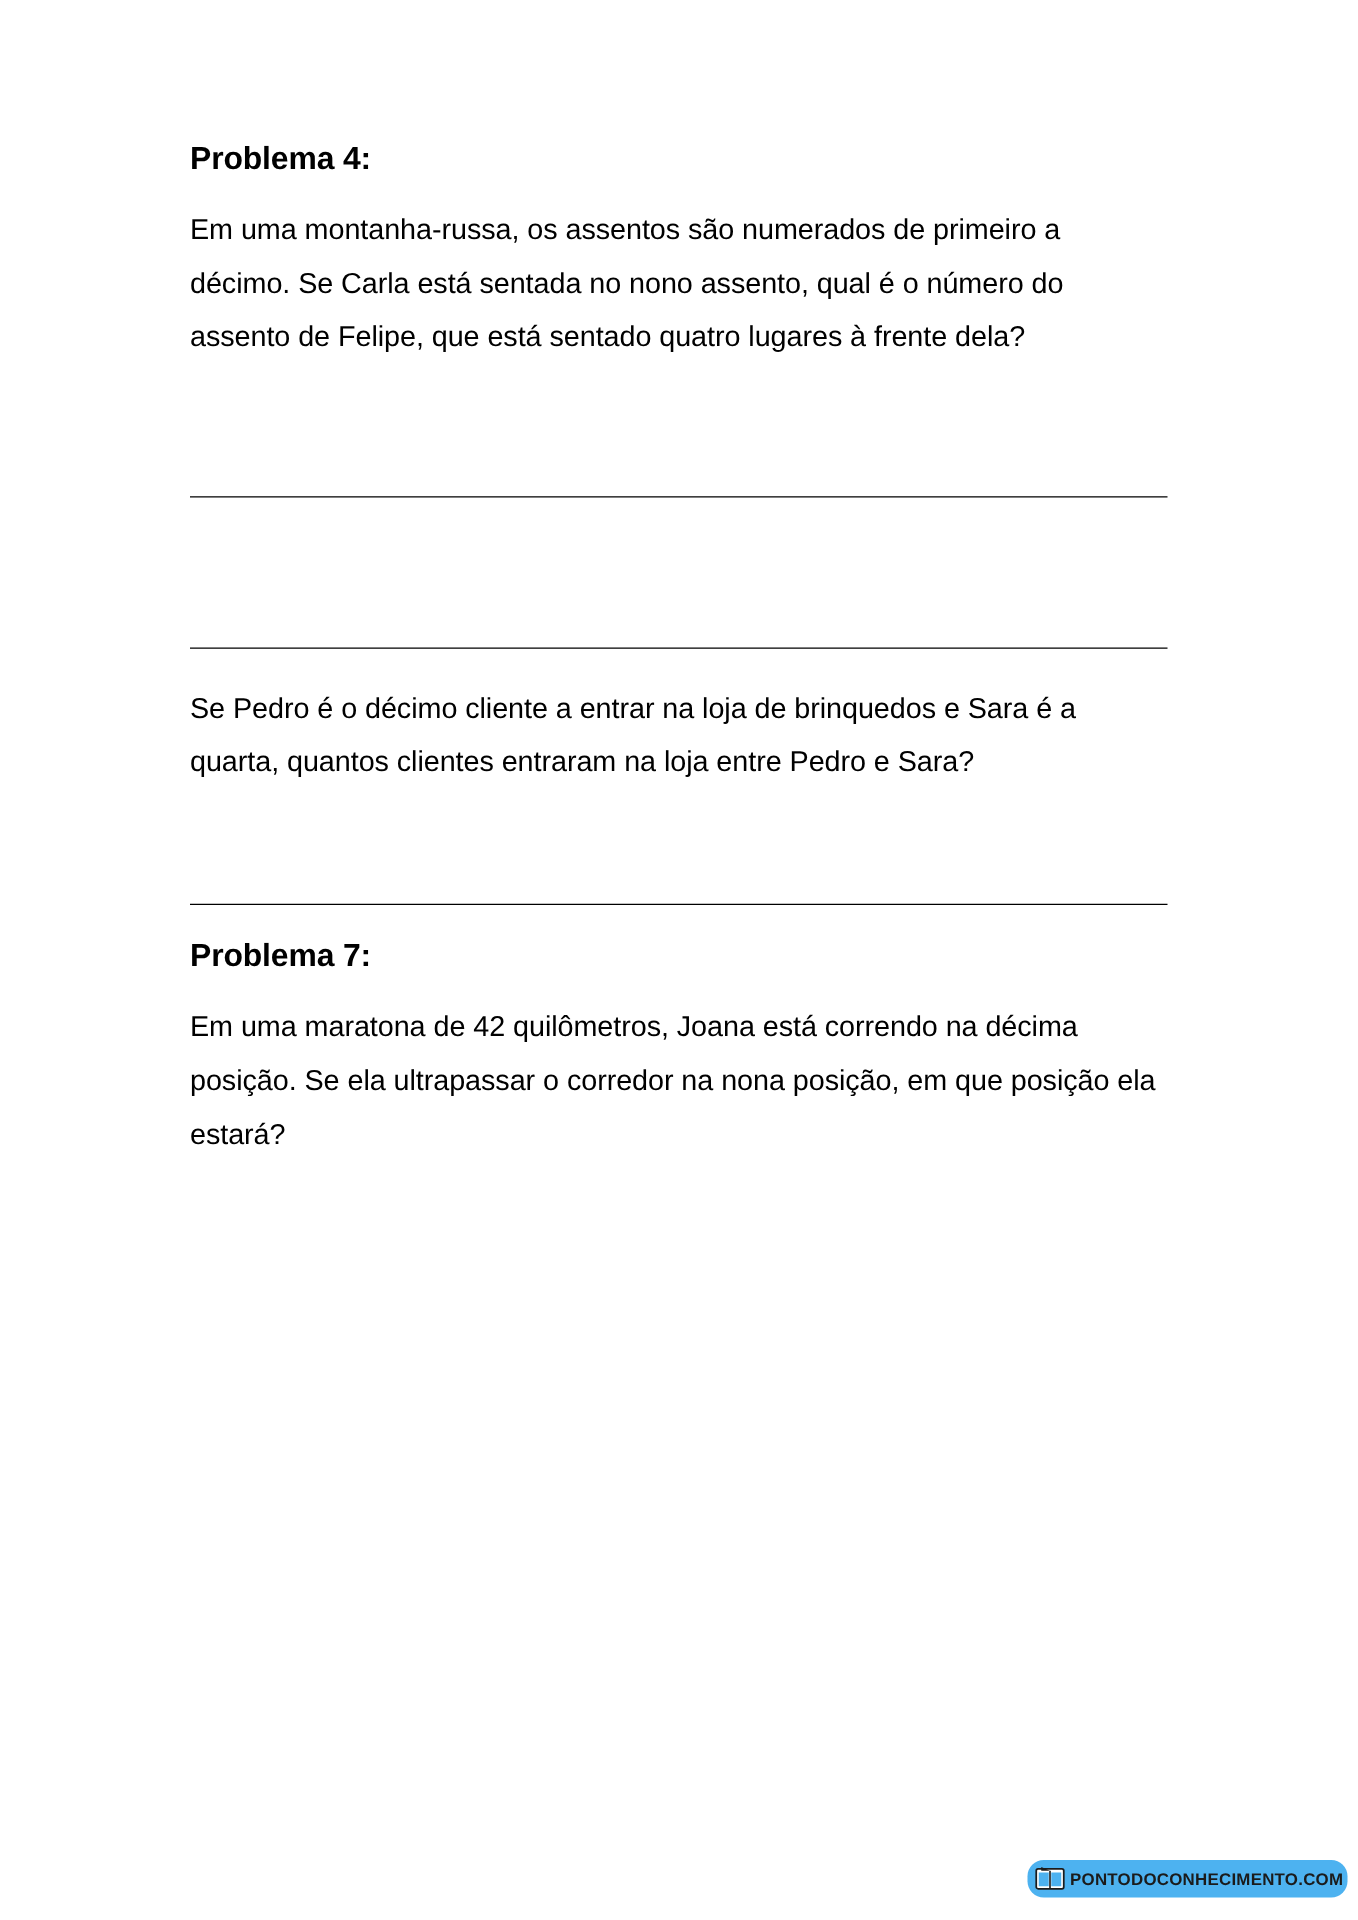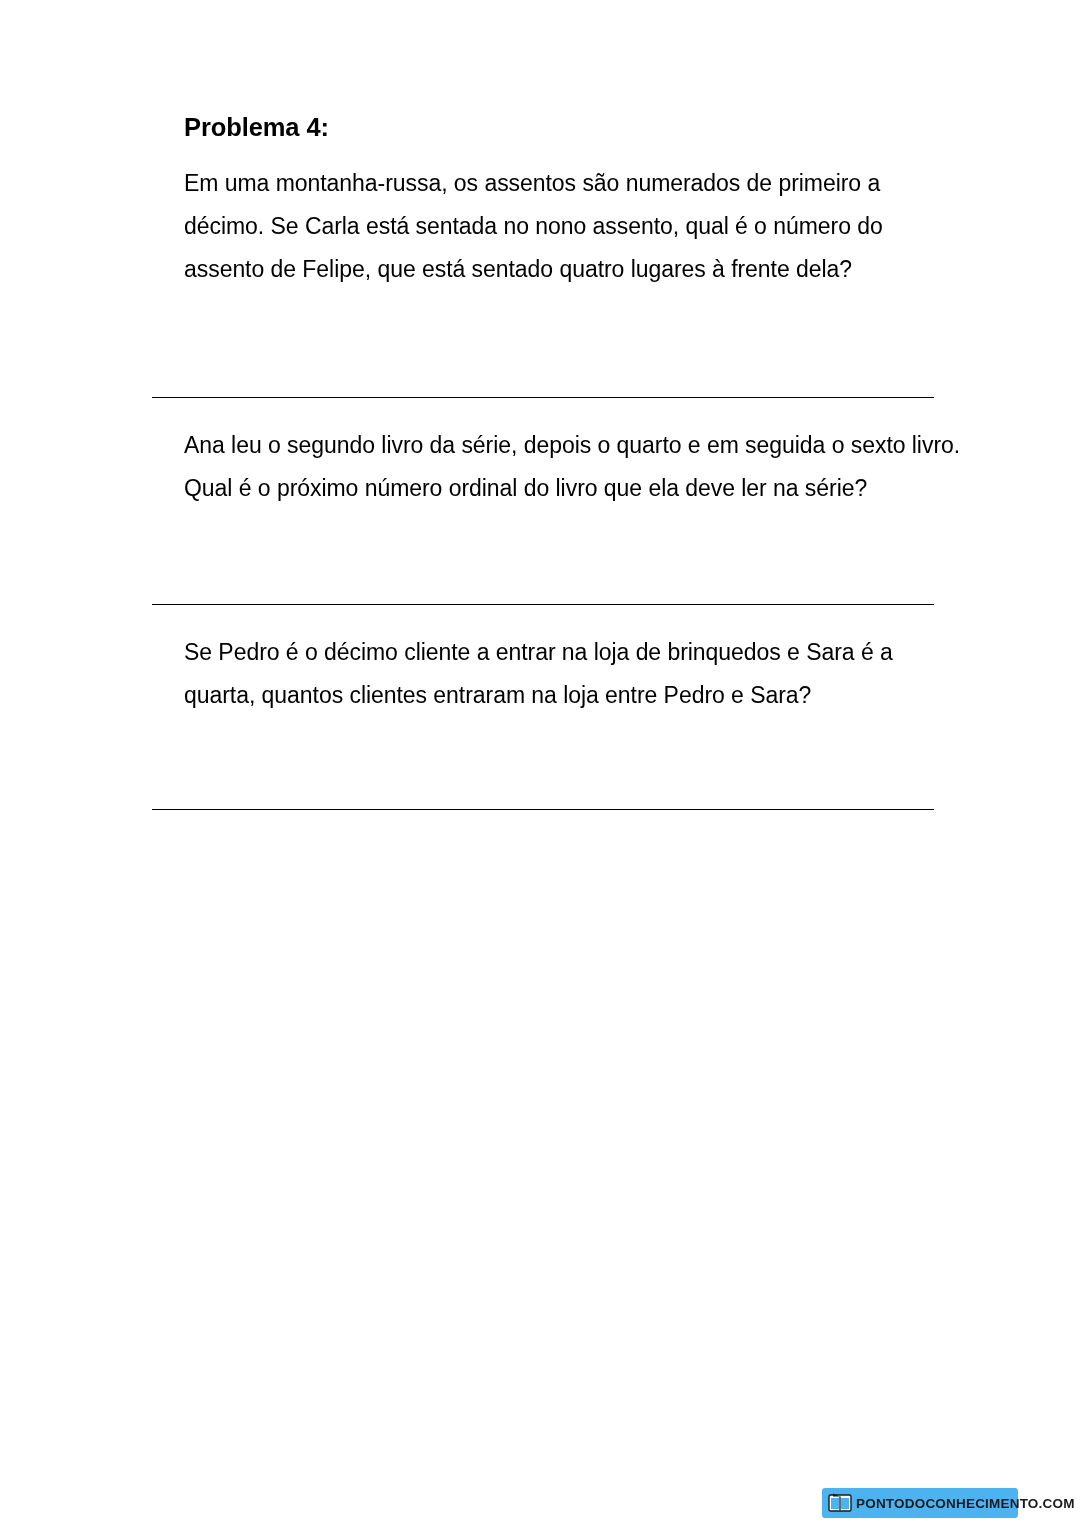--- a/index.html
+++ b/index.html
@@ -24,21 +24,20 @@
     background: #ffffff;
   }
   .content {
     position: absolute;
     left: 152px;
     top: 112px;
     width: 782px;
   }
   .problem {
     width: 100%;
-    margin-left: 32px;
   }
   .problem-title {
     font-size: 25.5px;
     font-weight: bold;
     line-height: 1.25;
     letter-spacing: -0.1px;
     margin: 0 0 18px 0;
   }
   .problem-body {
     font-size: 23px;
@@ -52,24 +51,24 @@
   .divider {
     border: 0;
     border-top: 1.6px solid #000000;
     margin: 0 0 26px 0;
     width: 100%;
   }
   .footer-badge {
     position: absolute;
     left: 822px;
     top: 1488px;
-    width: 196px;
+    width: 256px;
     height: 30px;
     background: #4db2f0;
-    border-radius: 3px;
+    border-radius: 13px;
     display: flex;
     align-items: center;
     padding: 0 6px;
     box-sizing: border-box;
   }
   .footer-icon {
     width: 24px;
     height: 22px;
     flex: 0 0 auto;
     display: block;
@@ -92,33 +91,36 @@
 
     <section class="problem">
       <h2 class="problem-title">Problema 4:</h2>
       <p class="problem-body">Em uma montanha-russa, os assentos são numerados de primeiro a décimo. Se Carla está sentada no nono assento, qual é o número do assento de Felipe, que está sentado quatro lugares à frente dela?</p>
     </section>
 
     <div class="spacer-1"></div>
     <hr class="divider">
 
     <section class="problem">
-      <p class="problem-body">Ana leu o segundo livro da série, depois o quarto e em seguida o sexto livro. Qual é o próximo número ordinal do livro que ela deve ler na série?</p>
     </section>
 
     <div class="spacer-2"></div>
     <hr class="divider">
 
     <section class="problem">
       <p class="problem-body">Se Pedro é o décimo cliente a entrar na loja de brinquedos e Sara é a quarta, quantos clientes entraram na loja entre Pedro e Sara?</p>
     </section>
 
     <div class="spacer-3"></div>
     <hr class="divider">
 
+    <section class="problem">
+      <h2 class="problem-title">Problema 7:</h2>
+      <p class="problem-body">Em uma maratona de 42 quilômetros, Joana está correndo na décima posição. Se ela ultrapassar o corredor na nona posição, em que posição ela estará?</p>
+    </section>
 
   </div>
 
   <div class="footer-badge">
     <svg class="footer-icon" viewBox="0 0 24 22">
       <rect x="1" y="3" width="22" height="16" rx="1.5" fill="#ffffff" stroke="#1b1b1b" stroke-width="1.4"></rect>
       <path d="M3 6 h8 v11 h-8 z" fill="#4db2f0"></path>
       <path d="M13 6 h8 v11 h-8 z" fill="#4db2f0"></path>
       <path d="M12 4.5 v14" stroke="#1b1b1b" stroke-width="1.3"></path>
       <path d="M12 4.5 L5 1.5 L5 4.5 Z" fill="#1b1b1b"></path>

